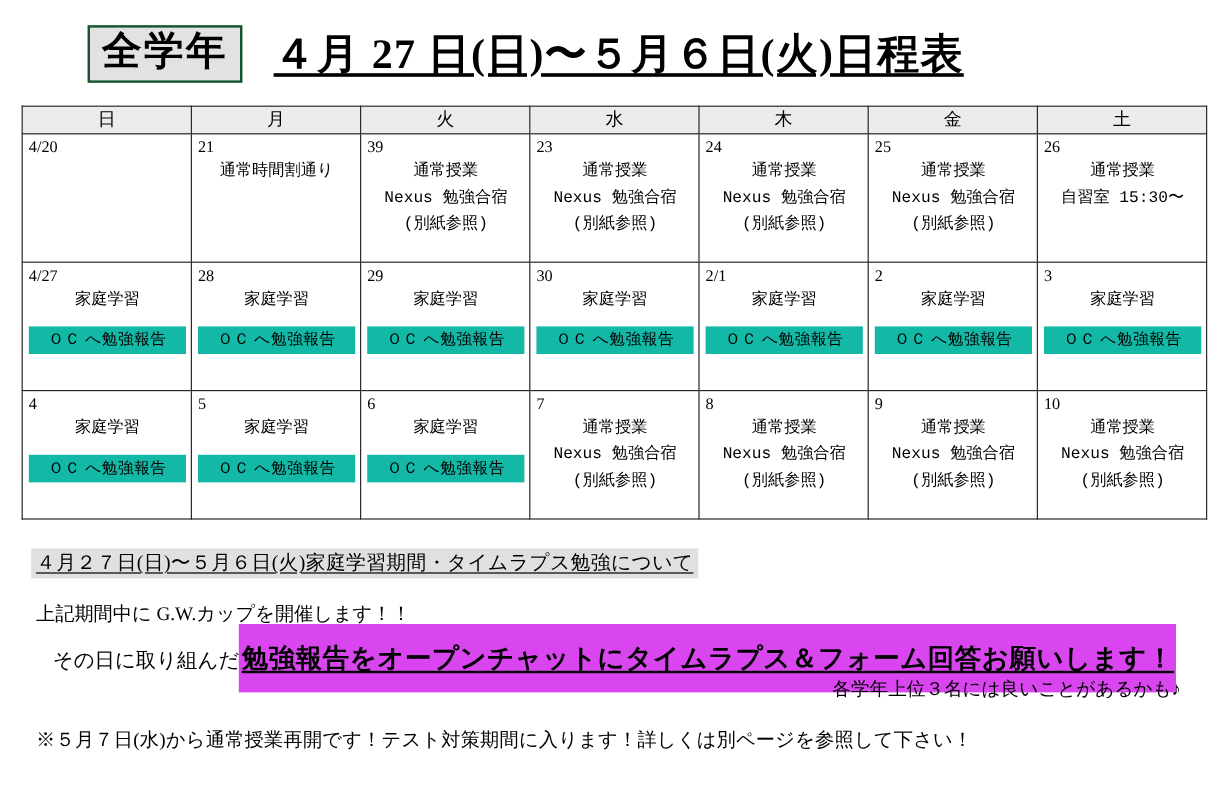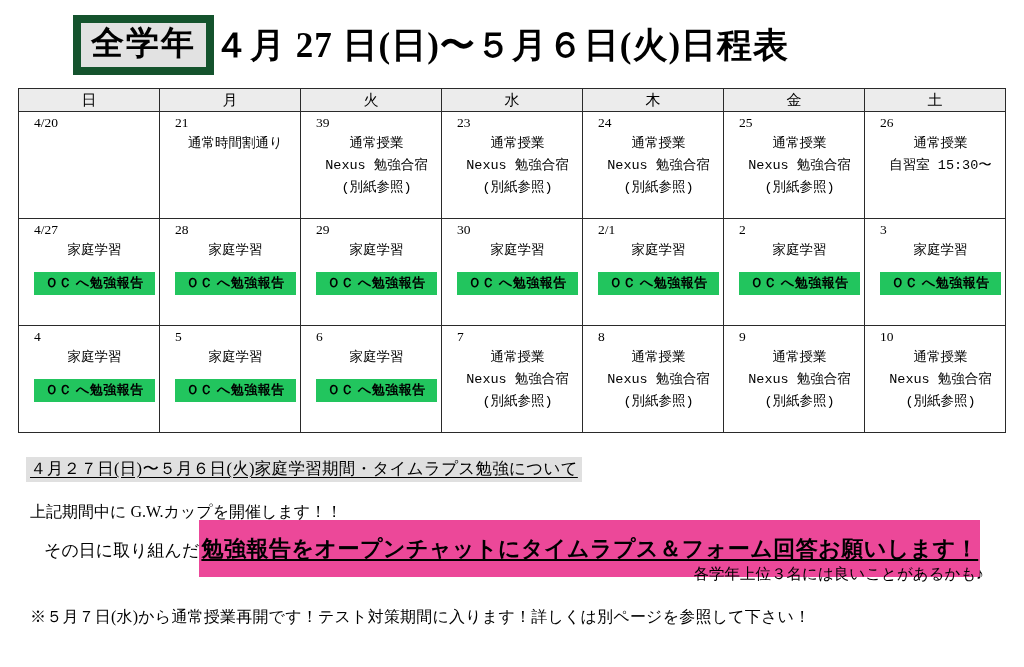--- a/index.html
+++ b/index.html
@@ -24,32 +24,34 @@
 
   
   .header {
     display: flex;
     align-items: center;
     height: 62px;
     padding-left: 55px;
     box-sizing: border-box;
   }
   .grade-badge {
-    border: 8px solid #14532d;
+    border: 2px solid #14532d;
     background: #e2e2e2;
     font-weight: bold;
     font-size: 33px;
     letter-spacing: 2px;
     padding: 2px 10px 5px 10px;
     line-height: 1.15;
     white-space: nowrap;
   }
   .main-title {
+    margin-left: 26px;
     font-size: 35px;
     font-weight: bold;
+    text-decoration: underline;
     text-underline-offset: 4px;
     white-space: nowrap;
     letter-spacing: 1px;
   }
 
   
   .calendar {
     margin-top: 12px;
     border-collapse: collapse;
     width: 988px;
@@ -63,21 +65,21 @@
     background: #ececec;
     font-weight: normal;
     font-size: 15px;
     height: 22px;
     line-height: 22px;
     text-align: center;
     padding: 0;
   }
   .calendar td {
     height: 96px;
-    padding: 4px 4px 6px 15px;
+    padding: 4px 4px 6px 5px;
     position: relative;
     margin-top: 18px;
   }
   .daynum {
     font-size: 13.5px;
     line-height: 1.1;
     display: block;
     text-align: left;
   }
   .cell-lines {
@@ -87,28 +89,27 @@
     margin-top: 2px;
   }
   .cell-lines .ln {
     display: block;
     white-space: nowrap;
     font-family: Liberation Mono, monospace;
   }
   .report-tag {
     display: block;
     margin: 10px auto 0 auto;
-    background: #22c55e;
+    background: #14b8a6;
     font-size: 13px;
     text-align: center;
     padding: 2px 0 3px 0;
     width: 100%;
     box-sizing: border-box;
     letter-spacing: 0.5px;
-    font-weight: bold;
   }
 
   
   .notes {
     margin-top: 24px;
     padding-left: 8px;
   }
   .note-heading {
     display: inline-block;
     background: #e0e0e0;
@@ -132,21 +133,21 @@
     font-size: 16px;
     padding-left: 4px;
   }
   .highlight-row {
     margin-top: 11px;
     padding-left: 18px;
     font-size: 17px;
     white-space: nowrap;
   }
   .hl {
-    background: #ec4899;
+    background: #d946ef;
     font-weight: bold;
     font-size: 22px;
     text-decoration: underline;
     text-underline-offset: 3px;
     padding: 16px 2px;
     letter-spacing: 0.5px;
     margin-top: 48px;
   }
   .note-right {
     text-align: right;

